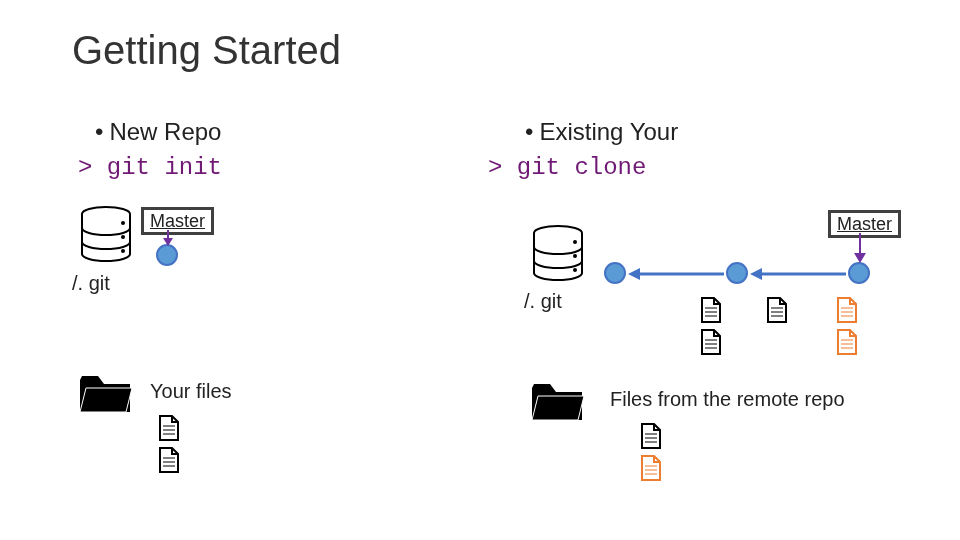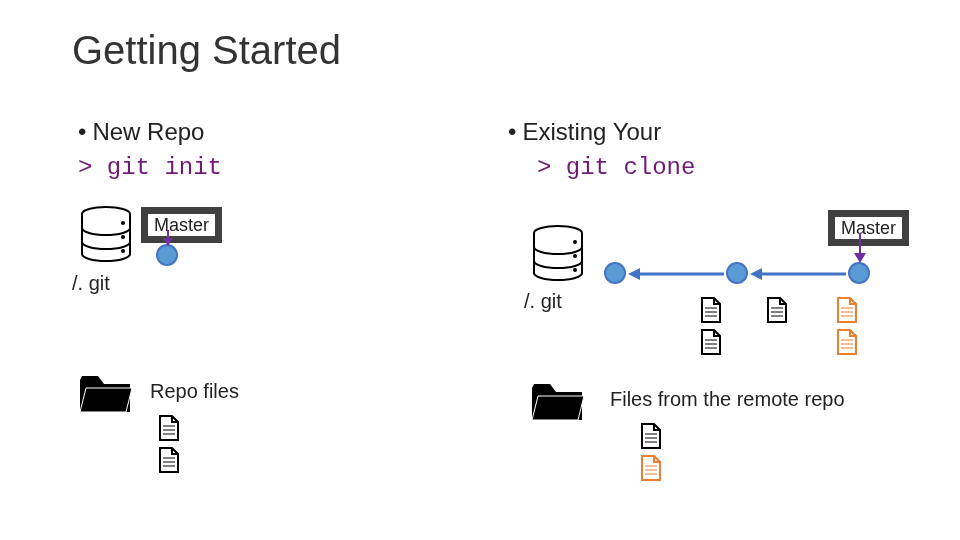--- a/index.html
+++ b/index.html
@@ -17,36 +17,38 @@
     left: 72px;
     top: 28px;
     font-size: 40px;
     font-weight: 400;
     color: #333;
   }
   .bullet {
     position: absolute;
     font-size: 24px;
     color: #222;
+    margin-left: 17px;
   }
   .bullet .dot { margin-right: 6px; }
   .cmd {
     position: absolute;
     font-family: Consolas, "Courier New", monospace;
     font-size: 24px;
     color: #701a75;
   }
   .master-box {
     position: absolute;
-    border: 7px solid #404040;
+    border: 3px solid #404040;
     background: #fff;
     font-size: 18px;
     color: #222;
     padding: 0 6px;
     line-height: 22px;
+    text-decoration: underline;
   }
   .label {
     position: absolute;
     font-size: 20px;
     color: #222;
   }
   .small-label {
     position: absolute;
     font-size: 20px;
     color: #222;
@@ -121,21 +123,21 @@
 </div>
 
 <div class="label" style="left:72px; top:272px;">/. git</div>
 
 <div class="folder" style="left:78px; top:372px;">
   <svg viewBox="0 0 54 42">
     <path d="M2 8 L2 40 L52 40 L52 12 L26 12 L20 4 L4 4 Z" fill="#000"></path>
     <path d="M8 16 L54 16 L48 40 L2 40 Z" fill="#000" stroke="#fff" stroke-width="1"></path>
   </svg>
 </div>
-<div class="small-label" style="left:150px; top:380px;">Repo files</div>
+<div class="small-label" style="left:150px; top:380px;">Your files</div>
 
 <div class="doc" style="left:158px; top:414px;">
   <svg viewBox="0 0 22 28">
       <path d="M2 2 H14 L20 8 V26 H2 Z" fill="#fff" stroke="#000" stroke-width="2"></path>
       <path d="M14 2 V8 H20" fill="none" stroke="#000" stroke-width="2"></path>
       <line x1="5" y1="12" x2="17" y2="12" stroke="#000"></line>
       <line x1="5" y1="16" x2="17" y2="16" stroke="#000"></line>
       <line x1="5" y1="20" x2="17" y2="20" stroke="#000"></line>
     </svg>
 </div>
@@ -145,21 +147,21 @@
       <path d="M14 2 V8 H20" fill="none" stroke="#000" stroke-width="2"></path>
       <line x1="5" y1="12" x2="17" y2="12" stroke="#000"></line>
       <line x1="5" y1="16" x2="17" y2="16" stroke="#000"></line>
       <line x1="5" y1="20" x2="17" y2="20" stroke="#000"></line>
     </svg>
 </div>
 
 <div class="bullet" style="left:508px; top:118px;">
   <span class="dot">•</span><span>Existing Your</span>
 </div>
-<div class="cmd" style="left:537px; top:154px;">&gt; git clone</div>
+<div class="cmd" style="left:488px; top:154px;">&gt; git clone</div>
 
 <div class="db" style="left:530px; top:225px;">
   <svg viewBox="0 0 56 56">
     <ellipse cx="28" cy="8" rx="24" ry="7" fill="#fff" stroke="#000" stroke-width="2"></ellipse>
     <path d="M4 8 V48 A24 7 0 0 0 52 48 V8" fill="#fff" stroke="#000" stroke-width="2"></path>
     <path d="M4 22 A24 7 0 0 0 52 22" fill="none" stroke="#000" stroke-width="2"></path>
     <path d="M4 36 A24 7 0 0 0 52 36" fill="none" stroke="#000" stroke-width="2"></path>
     <circle cx="45" cy="17" r="2" fill="#000"></circle>
     <circle cx="45" cy="31" r="2" fill="#000"></circle>
     <circle cx="45" cy="45" r="2" fill="#000"></circle>

